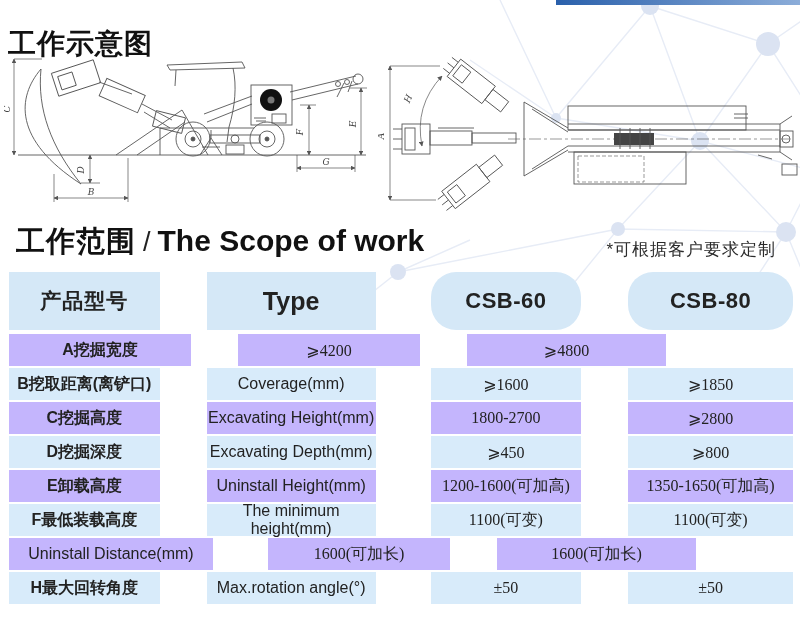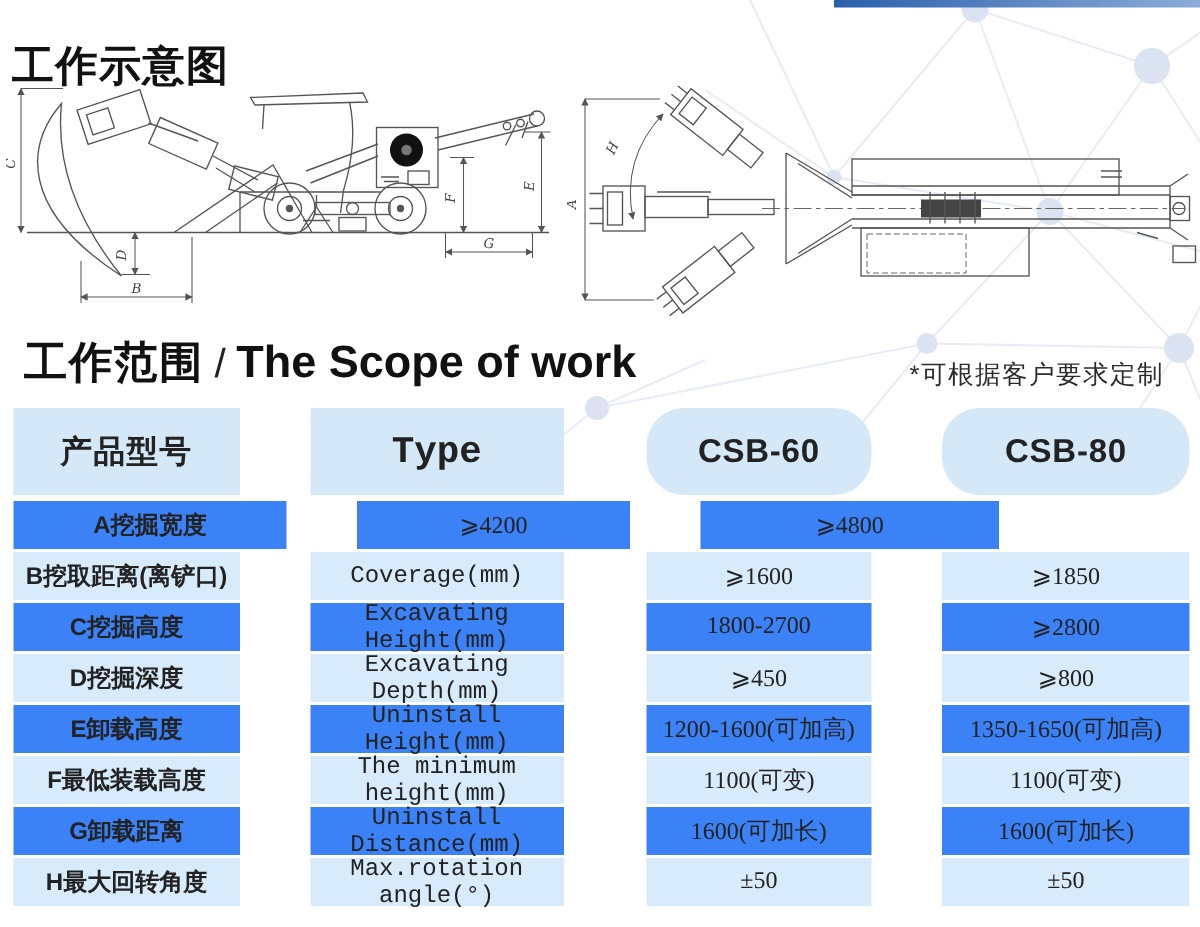--- a/index.html
+++ b/index.html
@@ -16,28 +16,28 @@
   .section-head .cn{font-size:29px;font-weight:700;letter-spacing:1px;}
   .section-head .sep{font-size:27px;font-weight:400;margin:0 7px;color:#222;}
   .section-head .en{font-size:30px;font-weight:700;}
   .note{position:absolute;top:238px;right:24px;font-size:17px;font-weight:500;color:#2b2b2b;letter-spacing:1px;}
   .spec-table{position:absolute;left:9px;top:272px;width:784px;}
   .t-row{display:flex;margin-bottom:2px;gap:44px;}
   .t-row.head{height:58px;margin-bottom:4px;}
   .t-row.body-row{height:32px;}
   .cell{display:flex;align-items:center;justify-content:center;text-align:center;}
   .c1{width:182px;margin-right:3px;}
-  .c2{width:204px;margin-right:11px;font-family:Liberation Mono, monospace;}
+  .c2{width:204px;margin-right:11px;}
   .c3{width:182px;margin-right:3px;}
   .c4{width:199px;}
   .head .cell{background:#d5e8f7;}
   .head .c1{font-size:21px;font-weight:700;letter-spacing:1px;}
   .head .c2{font-size:25px;font-weight:600;}
   .head .c3,.head .c4{font-size:22px;font-weight:700;letter-spacing:.5px;border-radius:25px;}
-  .row-gray .cell{background:#3b82f6;}
+  .row-gray .cell{background:#c4b5fd;}
   .row-blue .cell{background:#d8ebfa;}
   .body-row .c1{font-size:16px;font-weight:600;}
   .body-row .c2{font-size:16px;font-weight:500;}
   .body-row .c3,.body-row .c4{font-size:16px;font-weight:500;font-family:Liberation Serif, serif;}
   svg text{font-family:"DejaVu Serif",serif;}
 </style>
 </head>
 <body>
 
 <svg class="bg-pattern" viewBox="0 0 800 618">
@@ -231,21 +231,20 @@
     <div class="cell c3">1200-1600(可加高)</div>
     <div class="cell c4">1350-1650(可加高)</div>
   </div>
   <div class="t-row body-row row-blue">
     <div class="cell c1">F最低装载高度</div>
     <div class="cell c2">The minimum height(mm)</div>
     <div class="cell c3">1100(可变)</div>
     <div class="cell c4">1100(可变)</div>
   </div>
   <div class="t-row body-row row-gray">
-    <div class="cell c1">G卸载距离</div>
     <div class="cell c2">Uninstall Distance(mm)</div>
     <div class="cell c3">1600(可加长)</div>
     <div class="cell c4">1600(可加长)</div>
   </div>
   <div class="t-row body-row row-blue">
     <div class="cell c1">H最大回转角度</div>
     <div class="cell c2">Max.rotation angle(°)</div>
     <div class="cell c3">±50</div>
     <div class="cell c4">±50</div>
   </div>

